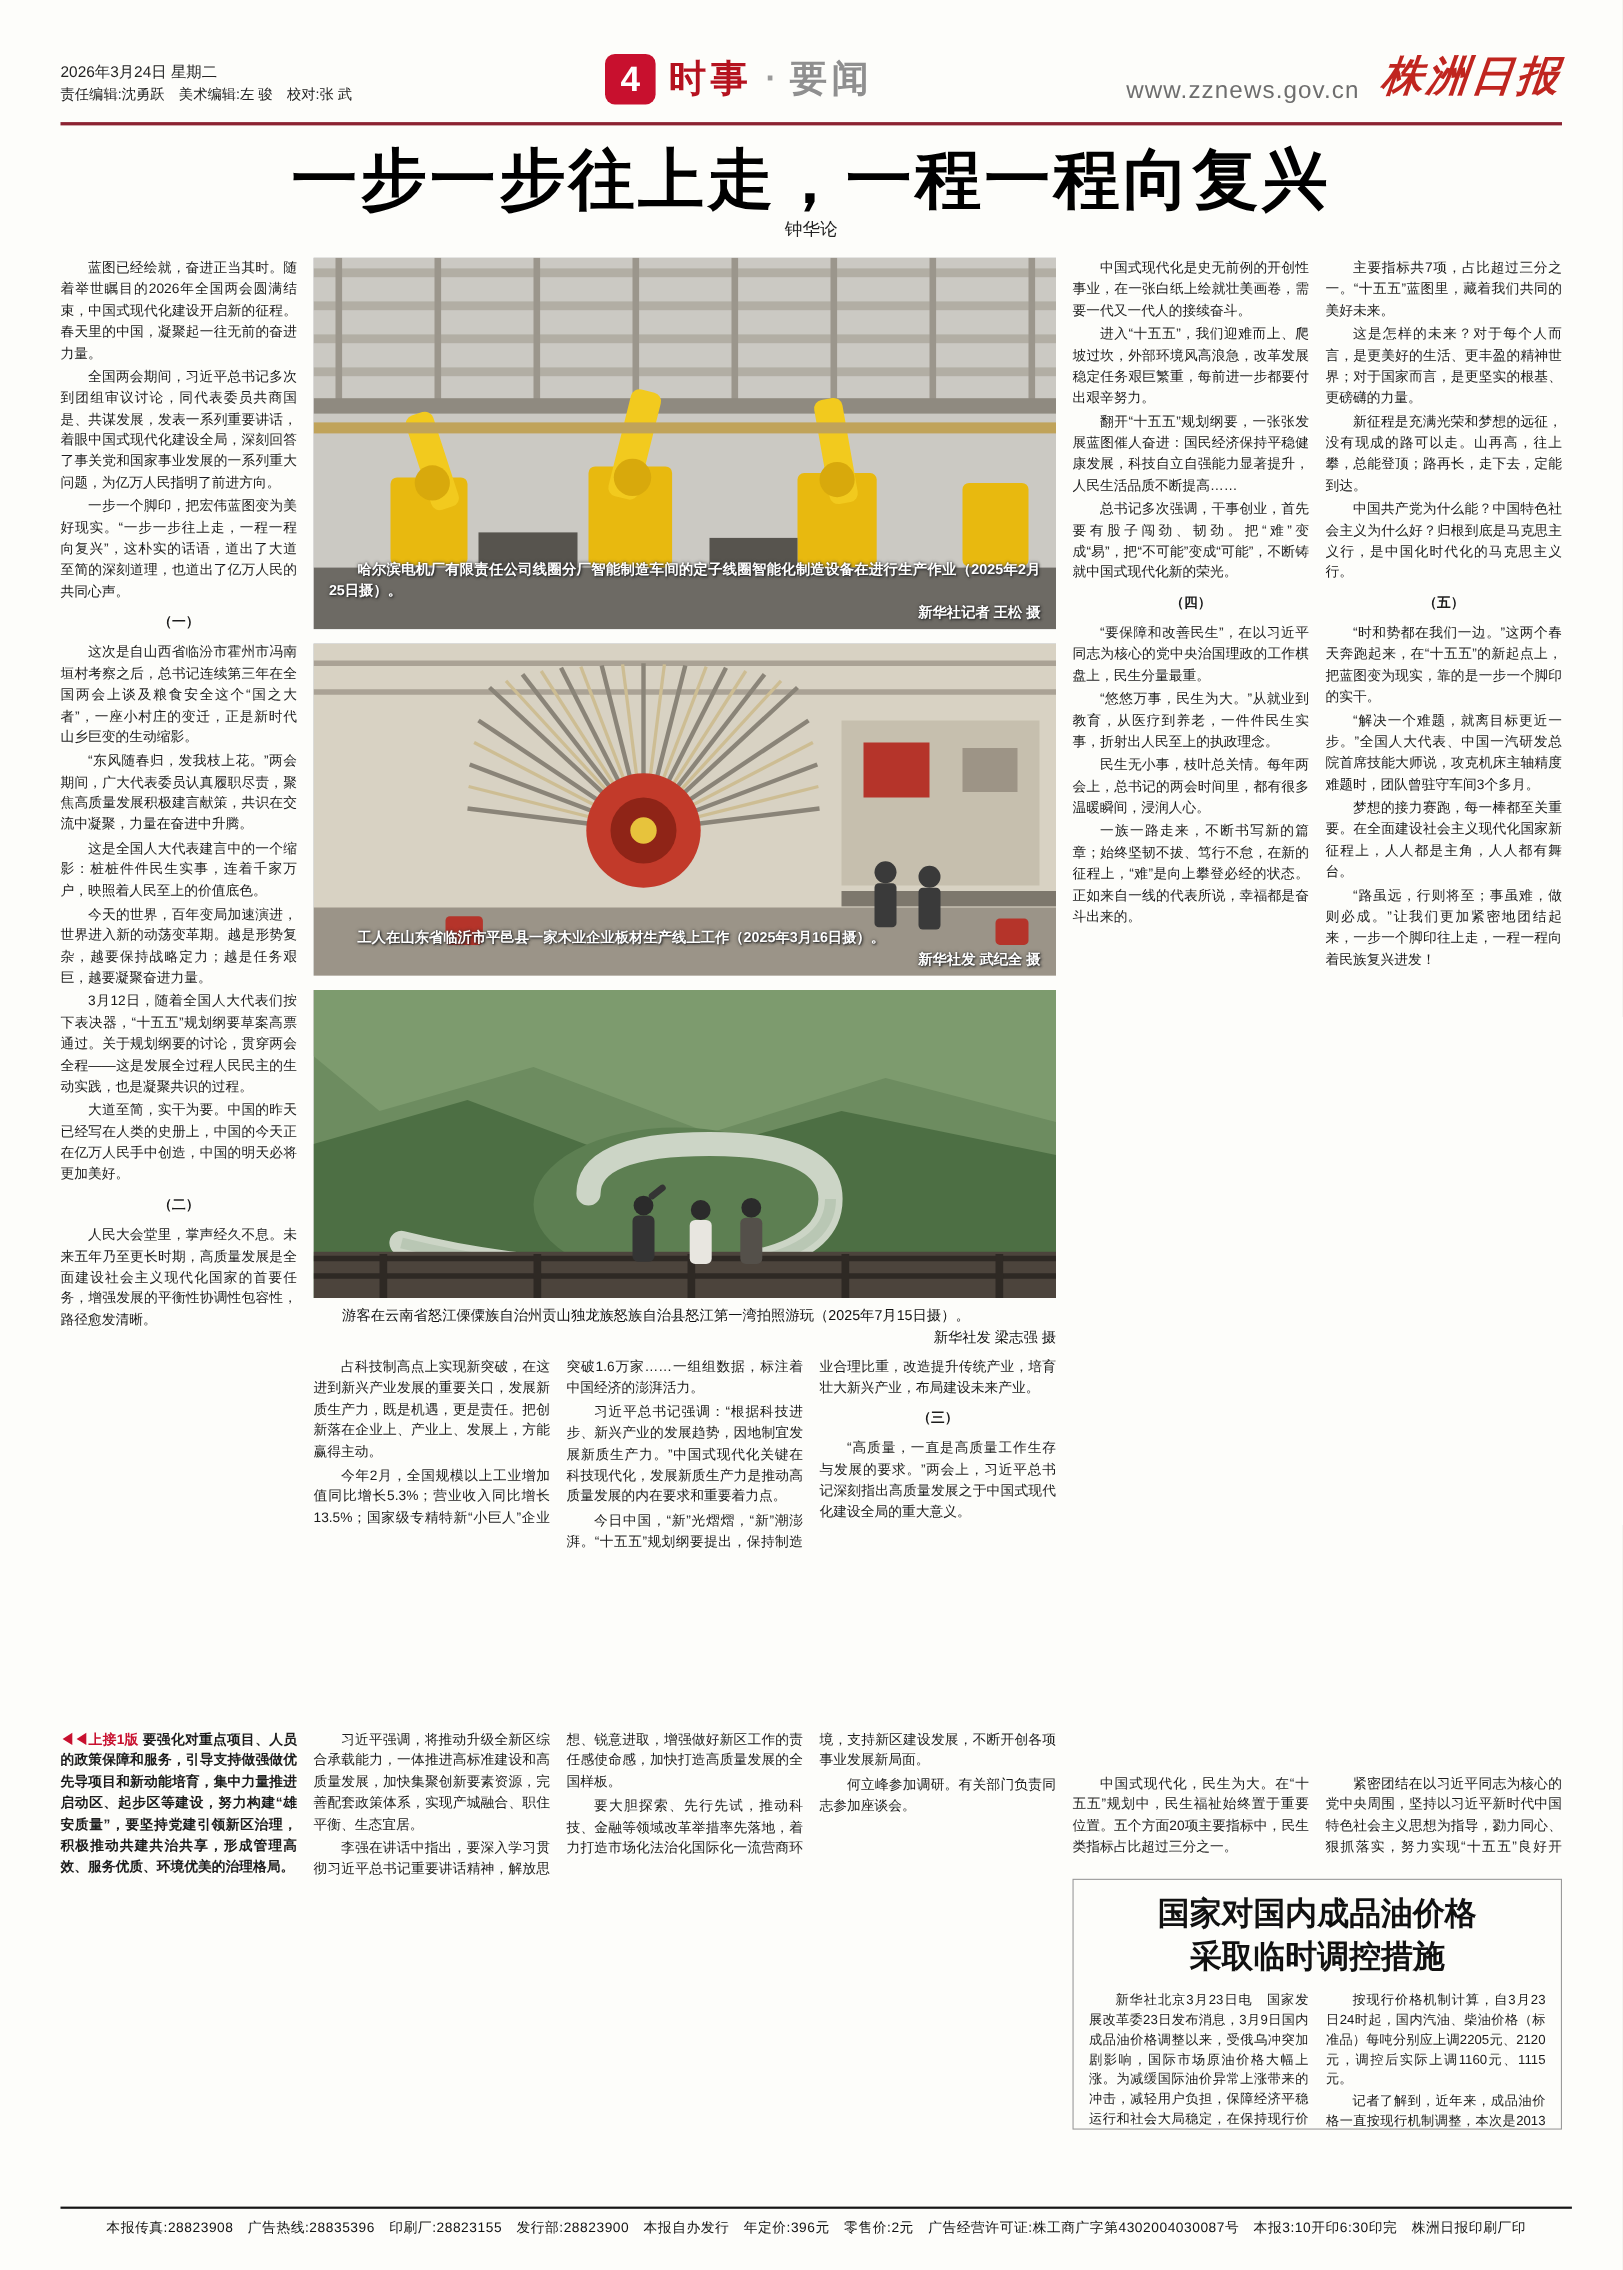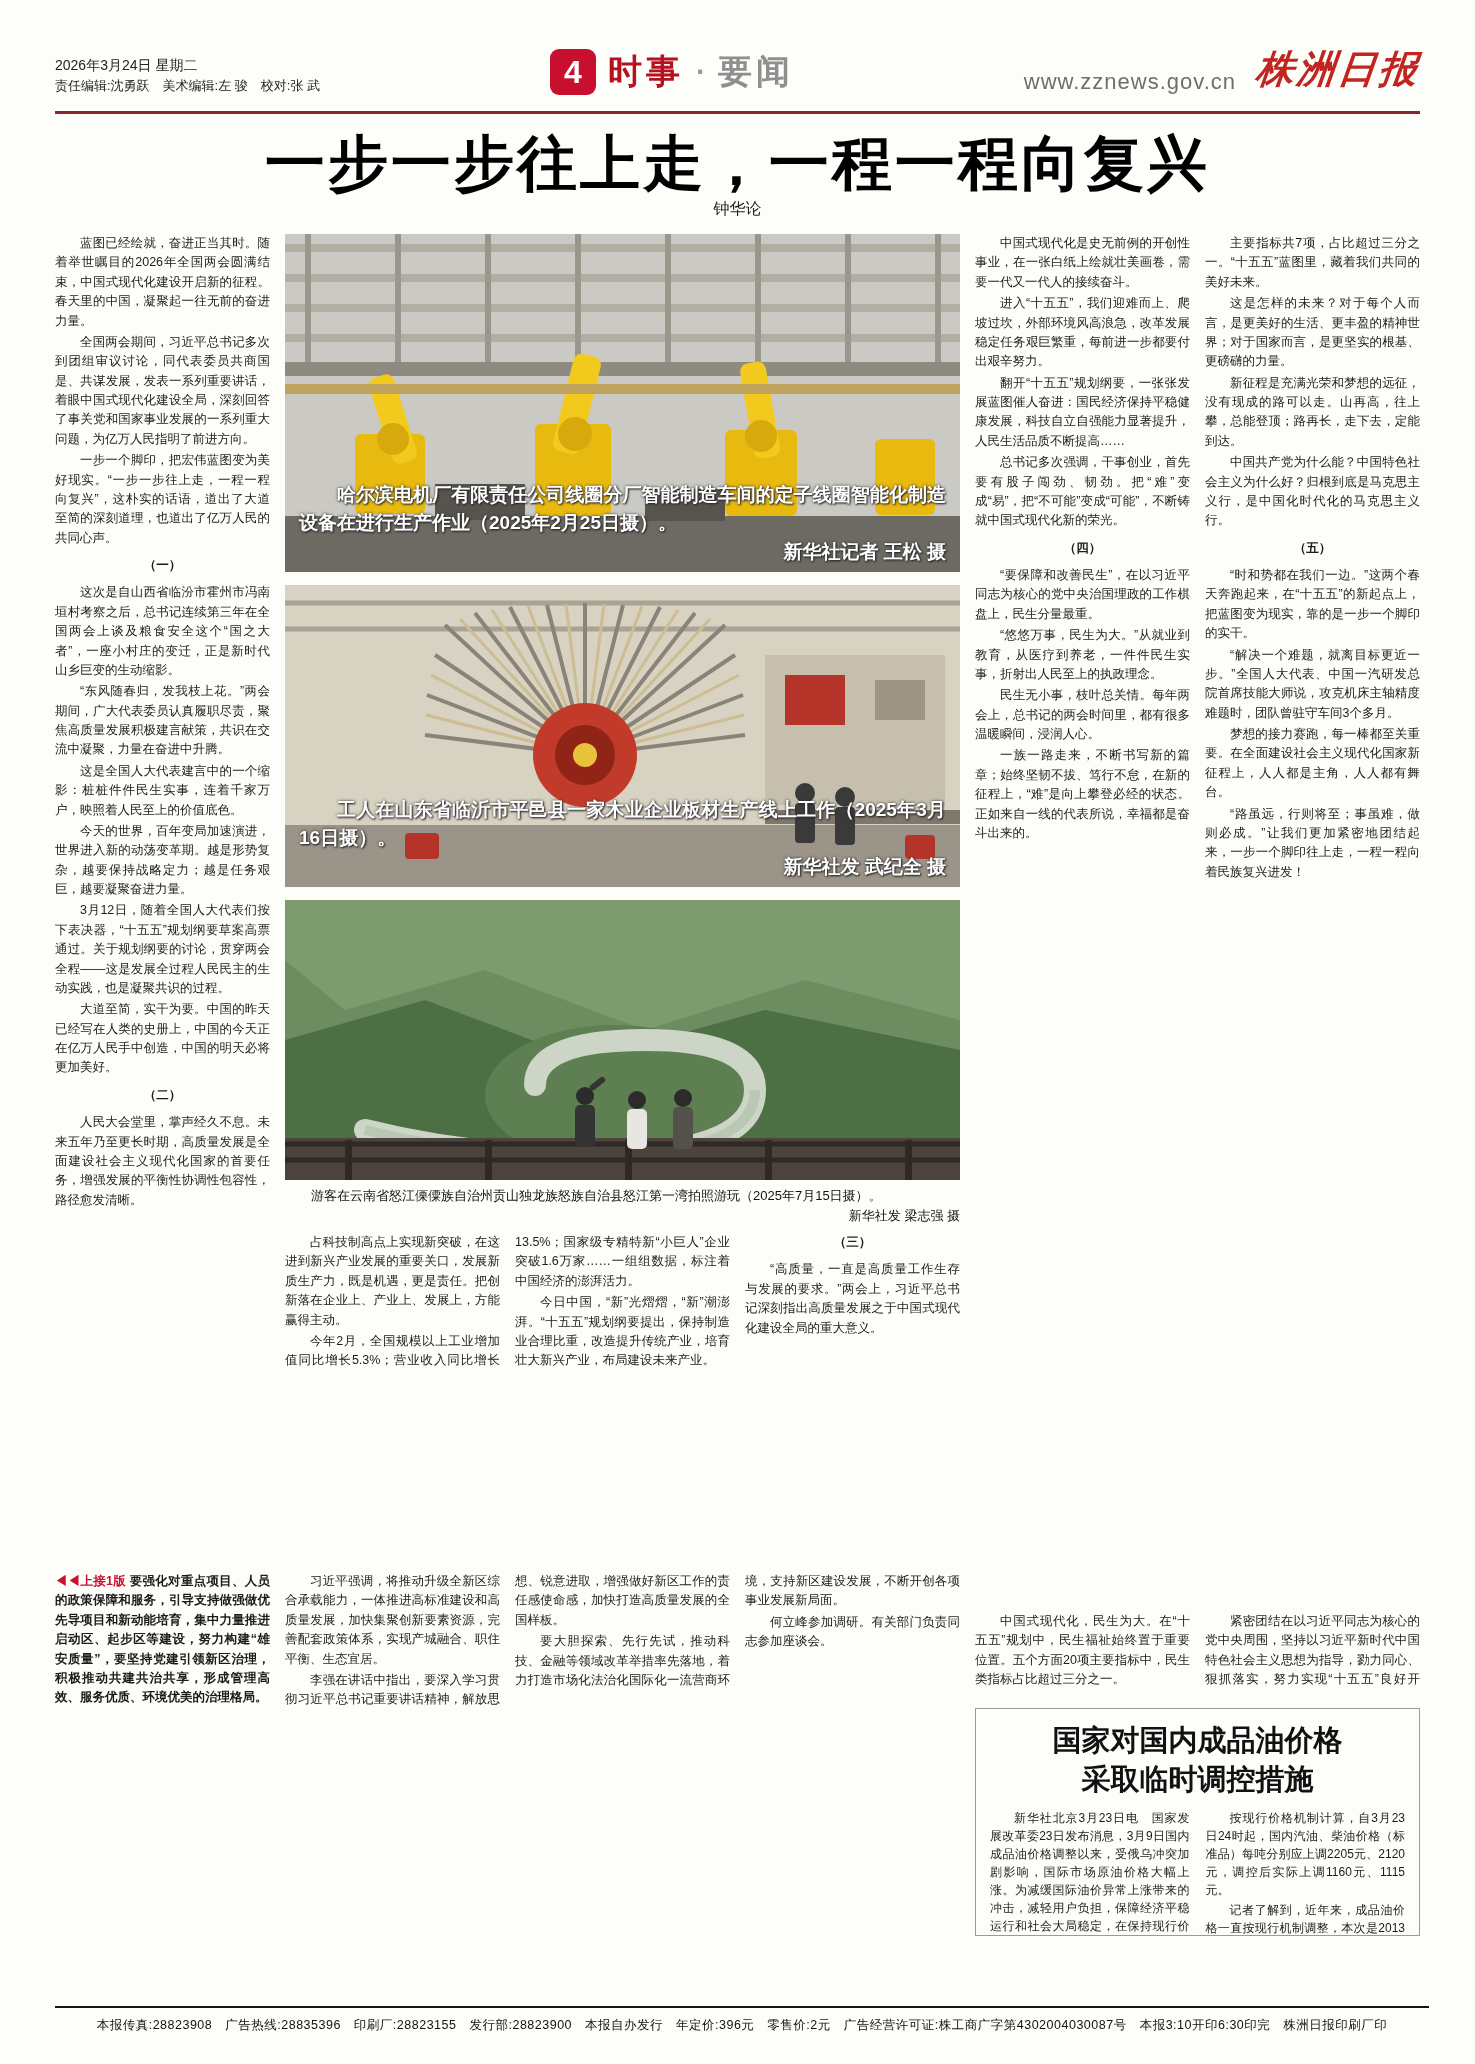--- a/index.html
+++ b/index.html
@@ -33,21 +33,21 @@
   .txtcol { width:215px; flex:none; overflow:hidden; }
   .midcol { width:675px; flex:none; display:flex; flex-direction:column; }
   .bodytext p { margin:0 0 2px 0; font-size:12.5px; line-height:1.55; color:#1b1b1b;
     text-align:justify; text-indent:2em; }
   .bodytext p.section-marker { text-align:center; text-indent:0; font-weight:bold; margin:8px 0; }
 
   
   .photo { position:relative; width:675px; overflow:hidden; background:#bbb; flex:none; }
   .photo svg { display:block; }
   .overlay-caption { position:absolute; left:14px; right:14px; bottom:6px; color:#fff;
-    font-size:19px; font-weight:bold; line-height:1.5; text-align:justify; text-indent:2em;
+    font-size:13px; font-weight:bold; line-height:1.5; text-align:justify; text-indent:2em;
     text-shadow:0 0 3px #333, 1px 1px 2px #222; }
   .overlay-caption .credit { display:block; text-align:right; text-indent:0; }
   .plain-caption { width:675px; font-size:13px; color:#111; line-height:1.5; margin:6px 0 8px 0;
     text-align:justify; text-indent:2em; flex:none; }
   .plain-caption .credit { display:block; text-align:right; text-indent:0; }
   .mid-text { column-count:3; column-gap:15px; flex:1; overflow:hidden; }
   .photo-gap { height:13px; flex:none; }
 
   
   .bottom-row { display:flex; gap:15px; margin-top:14px; height:364px; }
@@ -263,20 +263,21 @@
           </svg>
         </div>
         <div class="plain-caption">
           <span>游客在云南省怒江傈僳族自治州贡山独龙族怒族自治县怒江第一湾拍照游玩（2025年7月15日摄）。</span>
           <span class="credit">新华社发 梁志强 摄</span>
         </div>
 
         <div class="mid-text bodytext">
             <p>占科技制高点上实现新突破，在这进到新兴产业发展的重要关口，发展新质生产力，既是机遇，更是责任。把创新落在企业上、产业上、发展上，方能赢得主动。</p>
             <p>今年2月，全国规模以上工业增加值同比增长5.3%；营业收入同比增长13.5%；国家级专精特新“小巨人”企业突破1.6万家……一组组数据，标注着中国经济的澎湃活力。</p>
+            <p>习近平总书记强调：“根据科技进步、新兴产业的发展趋势，因地制宜发展新质生产力。”中国式现代化关键在科技现代化，发展新质生产力是推动高质量发展的内在要求和重要着力点。</p>
             <p>今日中国，“新”光熠熠，“新”潮澎湃。“十五五”规划纲要提出，保持制造业合理比重，改造提升传统产业，培育壮大新兴产业，布局建设未来产业。</p>
             <p class="section-marker">（三）</p>
             <p>“高质量，一直是高质量工作生存与发展的要求。”两会上，习近平总书记深刻指出高质量发展之于中国式现代化建设全局的重大意义。</p>
           </div>
       </div>
 
       <div class="txtcol bodytext">
           <p>中国式现代化是史无前例的开创性事业，在一张白纸上绘就壮美画卷，需要一代又一代人的接续奋斗。</p>
           <p>进入“十五五”，我们迎难而上、爬坡过坎，外部环境风高浪急，改革发展稳定任务艰巨繁重，每前进一步都要付出艰辛努力。</p>
           <p>翻开“十五五”规划纲要，一张张发展蓝图催人奋进：国民经济保持平稳健康发展，科技自立自强能力显著提升，人民生活品质不断提高……</p>

